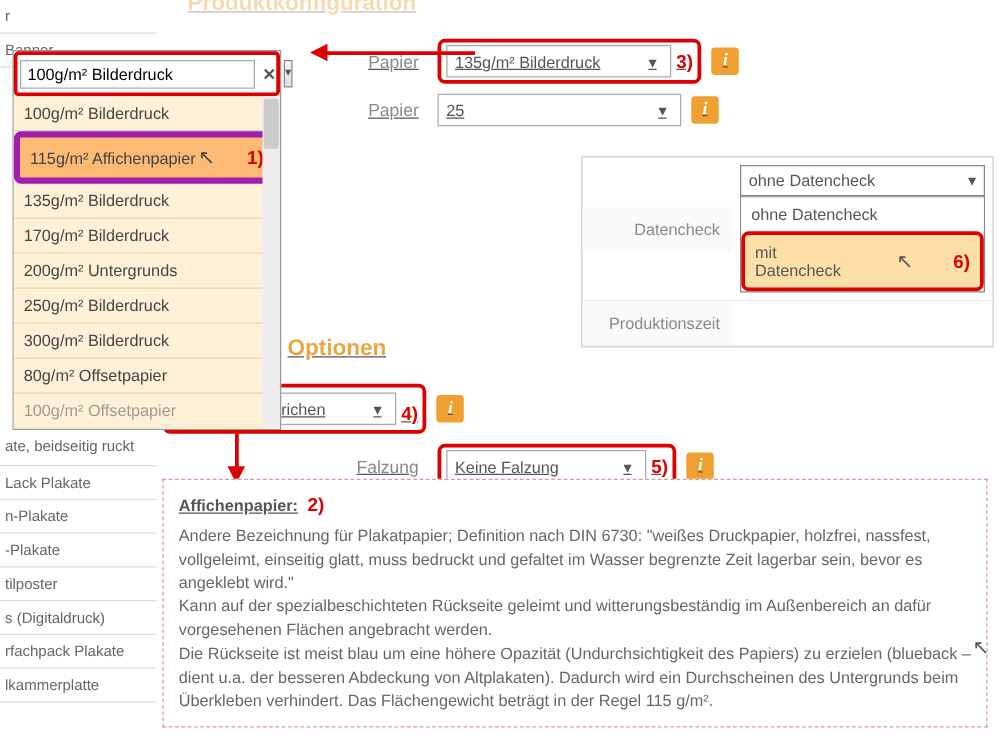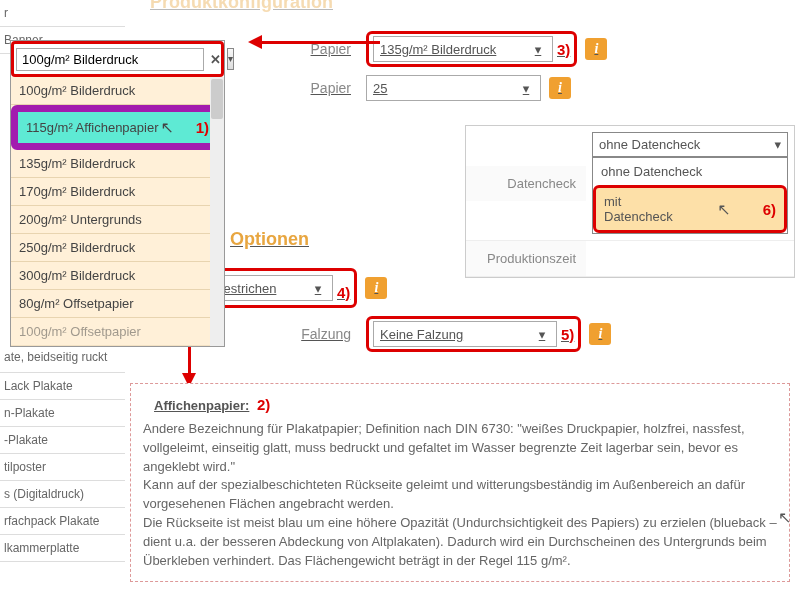--- a/index.html
+++ b/index.html
@@ -4,54 +4,54 @@
 <style>
   * { box-sizing: border-box; margin: 0; padding: 0; }
   body { font-family: Arial, sans-serif; font-size: 13px; color: #555; background: #fff; width: 800px; height: 600px; overflow: hidden; position: relative; }
   
   .sidebar { position: absolute; left: 0; top: 0; width: 125px; height: 600px; }
   .sidebar-item { padding: 6px 4px; border-bottom: 1px solid #ddd; font-size: 12px; color: #666; white-space: nowrap; overflow: hidden; cursor: pointer; }
   
   .main { position: absolute; left: 130px; top: 0; right: 0; text-decoration: underline; }
   .section-title { color: #e8a640; font-weight: bold; font-size: 18px; padding: 0 0 10px 20px; }
   
-  .form-row { display: flex; align-items: center; margin: 8px 16px; }
+  .form-row { display: flex; align-items: center; margin: 8px 0; }
   .form-label { width: 220px; text-align: right; padding-right: 15px; color: #888; font-size: 14px; }
   .form-select { border: 1px solid #aaa; background: #fff; font-size: 13px; padding: 4px 6px; height: 26px; position: relative; display: flex; align-items: center; justify-content: space-between; }
   .form-select .arrow { width: 16px; text-align: center; color: #555; }
   .info-icon { display: inline-flex; width: 22px; height: 22px; background: #f0a030; color: #fff; font-style: italic; font-weight: bold; font-family: Georgia, serif; align-items: center; justify-content: center; border-radius: 3px; margin-left: 8px; font-size: 14px; }
   
   .highlight-box { border: 3px solid #d00; border-radius: 6px; }
   .annotation { color: #d00; font-weight: bold; font-size: 15px; margin-left: 4px; }
   
   .dropdown-open { position: absolute; left: 10px; top: 40px; width: 215px; background: #fff; border: 1px solid #999; z-index: 10; }
   .dropdown-input-row { display: flex; align-items: center; border: 3px solid #d00; border-radius: 4px; padding: 2px; background: #fff; }
   .dropdown-input { flex: 1; border: 1px solid #aaa; padding: 3px 5px; font-size: 13px; }
   .dropdown-x { padding: 0 6px; font-weight: bold; cursor: pointer; }
   .dropdown-arrow-btn { width: 18px; height: 22px; border: 1px solid #888; background: linear-gradient(#f8f8f8,#ddd); text-align: center; line-height: 20px; font-size: 10px; cursor: pointer; }
   .yellow-btn { width: 18px; height: 26px; background: #f0a030; border-radius: 3px; margin-left: 4px; }
   .dropdown-list { background: #fff0d8; max-height: 300px; overflow-y: auto; }
   .dropdown-item { padding: 6px 8px; border-bottom: 1px solid #e8d4b0; font-size: 13px; color: #444; cursor: pointer; }
-  .dropdown-item.selected { background: #5eead4; border: 7px solid #a21caf; border-radius: 6px; display: flex; align-items: center; }
+  .dropdown-item.selected { background: #fdba74; border: 5px solid #a21caf; border-radius: 6px; display: flex; align-items: center; }
   
   .right-panel { position: absolute; right: 5px; top: 125px; width: 330px; border: 1px solid #ccc; }
   .right-row { display: flex; align-items: center; border-bottom: 1px solid #eee; }
   .right-label { width: 120px; text-align: right; padding: 10px 10px; background: #fafafa; color: #888; font-size: 13px; }
   .right-value { flex: 1; padding: 6px; }
   .dc-select { border: 1px solid #888; padding: 4px 6px; display: flex; justify-content: space-between; background: #fff; }
   .dc-dropdown { border: 1px solid #888; }
   .dc-item { padding: 6px 8px; background: #fff; cursor: pointer; }
   .dc-item.highlighted { background: #fde0a8; border: 3px solid #d00; border-radius: 6px; display: flex; align-items: center; gap: 32px; }
   .arrow-line-h { position: absolute; height: 3px; background: #d00; }
   .arrow-line-v { position: absolute; width: 3px; background: #d00; }
   .arrow-head-left { position: absolute; width: 0; height: 0; border-top: 7px solid transparent; border-bottom: 7px solid transparent; border-right: 14px solid #d00; }
   .arrow-head-down { position: absolute; width: 0; height: 0; border-left: 7px solid transparent; border-right: 7px solid transparent; border-top: 14px solid #d00; }
   
   .info-panel { position: absolute; left: 130px; top: 383px; right: 10px; border: 1px dashed #d99; padding: 10px 12px; font-size: 13px; line-height: 1.45; color: #666; background: #fff; }
-  .info-title { text-decoration: underline; font-weight: bold; color: #555; margin-left: 11px; }
+  .info-title { text-decoration: underline; font-weight: bold; color: #555; }
   
   .cursor { position: absolute; font-size: 16px; pointer-events: none; }
   
   .scrollbar-track { position: absolute; right: 0; top: 0; bottom: 0; width: 14px; background: #eee; }
   .scrollbar-thumb { position: absolute; left: 1px; right: 1px; top: 2px; height: 40px; background: #ccc; border-radius: 2px; }
 </style>
 </head>
 <body>
 
 <div class="sidebar">
@@ -78,46 +78,46 @@
         <span>135g/m² Bilderdruck</span>
         <span class="arrow">▾</span>
       </div>
       <span class="annotation">3)</span>
     </div>
     <span class="info-icon">i</span>
   </div>
 
   <div class="form-row">
     <div class="form-label">Papier</div>
-    <div class="form-select" style="width:175px;">
+    <div class="form-select" style="width:195px;">
       <span>25</span>
       <span class="arrow">▾</span>
     </div>
     <span class="info-icon">i</span>
   </div>
 
   <div style="height:120px"></div>
 
-  <div class="section-title" style="padding-left:100px;">Optionen</div>
+  <div class="section-title" style="padding-left:100px;margin-top:39px;">Optionen</div>
 
   <div class="form-row">
     <div class="highlight-box" style="display:flex;align-items:flex-end;padding:4px 4px;">
       <div class="form-select" style="width:180px;">
         <span>glänzend gestrichen</span>
         <span class="arrow">▾</span>
       </div>
       <span class="annotation">4)</span>
     </div>
     <span class="info-icon">i</span>
   </div>
 
   <div class="form-row">
     <div class="form-label">Falzung</div>
     <div class="highlight-box" style="display:flex;align-items:center;padding:2px 4px;">
-      <div class="form-select" style="width:184px;">
+      <div class="form-select" style="width:160px;">
         <span>Keine Falzung</span>
         <span class="arrow">▾</span>
       </div>
       <span class="annotation">5)</span>
     </div>
     <span class="info-icon">i</span>
   </div>
 </div>
 
 <div class="right-panel">

